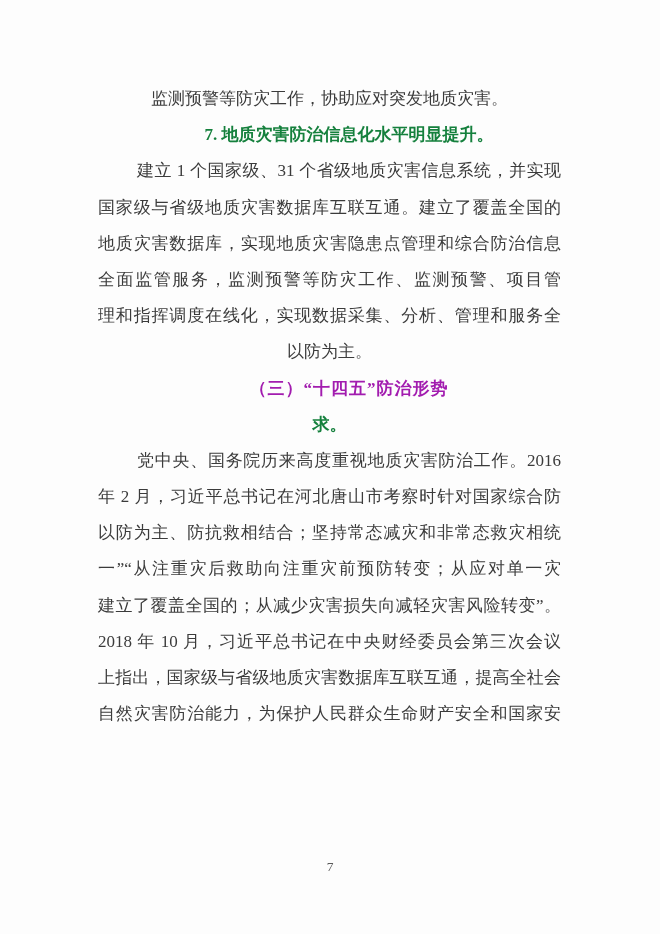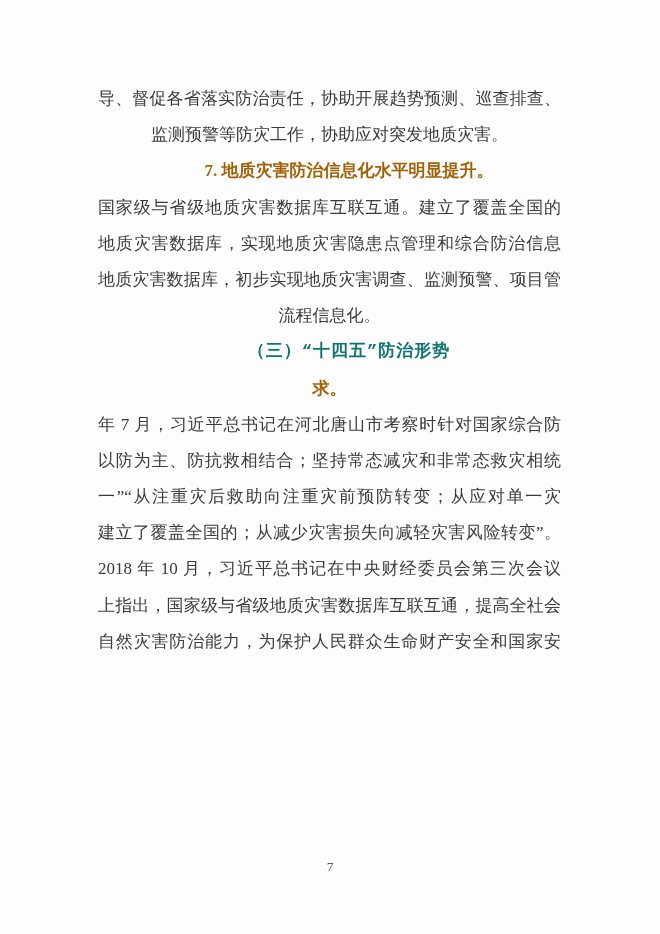--- a/index.html
+++ b/index.html
@@ -32,56 +32,57 @@
   .line.justify {
     text-align: justify;
     text-align-last: justify;
     text-justify: inter-character;
   }
   .line.indent {
     text-indent: 39px;
   }
   .line.heading {
     font-weight: bold;
-    color: #a16207;
+    color: #15803d;
   }
   .line.kaiti {
     font-weight: bold;
-    color: #0f766e;
+    color: #a21caf;
     letter-spacing: 1px;
-    font-family: Liberation Mono, monospace;
   }
   .page-number {
     position: absolute;
     top: 857px;
     left: 0;
     width: 100%;
     height: 20px;
     line-height: 20px;
     text-align: center;
     font-size: 13.5px;
     color: #595959;
     font-family: "Liberation Serif", "DejaVu Serif", serif;
   }
 </style>
 </head>
 <body>
 
 <div class="page">
   <div class="content">
-      <div class="line body justify">导、督促各省落实防治责任，协助开展趋势预测、巡查排查、</div>
       <div class="line body">监测预警等防灾工作，协助应对突发地质灾害。</div>
       <div class="line heading indent">7. 地质灾害防治信息化水平明显提升。</div>
+      <div class="line body indent justify">建立 1 个国家级、31 个省级地质灾害信息系统，并实现</div>
       <div class="line body justify">国家级与省级地质灾害数据库互联互通。建立了覆盖全国的</div>
       <div class="line body justify">地质灾害数据库，实现地质灾害隐患点管理和综合防治信息</div>
-      <div class="line body justify">地质灾害数据库，初步实现地质灾害调查、监测预警、项目管</div>
-      <div class="line body">流程信息化。</div>
+      <div class="line body justify">全面监管服务，监测预警等防灾工作、监测预警、项目管</div>
+      <div class="line body justify">理和指挥调度在线化，实现数据采集、分析、管理和服务全</div>
+      <div class="line body">以防为主。</div>
       <div class="line kaiti indent">（三）“十四五”防治形势</div>
       <div class="line heading">求。</div>
-      <div class="line body justify">年 7 月，习近平总书记在河北唐山市考察时针对国家综合防</div>
+      <div class="line body indent justify">党中央、国务院历来高度重视地质灾害防治工作。2016</div>
+      <div class="line body justify">年 2 月，习近平总书记在河北唐山市考察时针对国家综合防</div>
       <div class="line body justify">以防为主、防抗救相结合；坚持常态减灾和非常态救灾相统</div>
       <div class="line body justify">一”“从注重灾后救助向注重灾前预防转变；从应对单一灾</div>
       <div class="line body justify">建立了覆盖全国的；从减少灾害损失向减轻灾害风险转变”。</div>
       <div class="line body justify">2018 年 10 月，习近平总书记在中央财经委员会第三次会议</div>
       <div class="line body justify">上指出，国家级与省级地质灾害数据库互联互通，提高全社会</div>
       <div class="line body justify">自然灾害防治能力，为保护人民群众生命财产安全和国家安</div>
     </div>
   <div class="page-number">7</div>
 </div>
 

